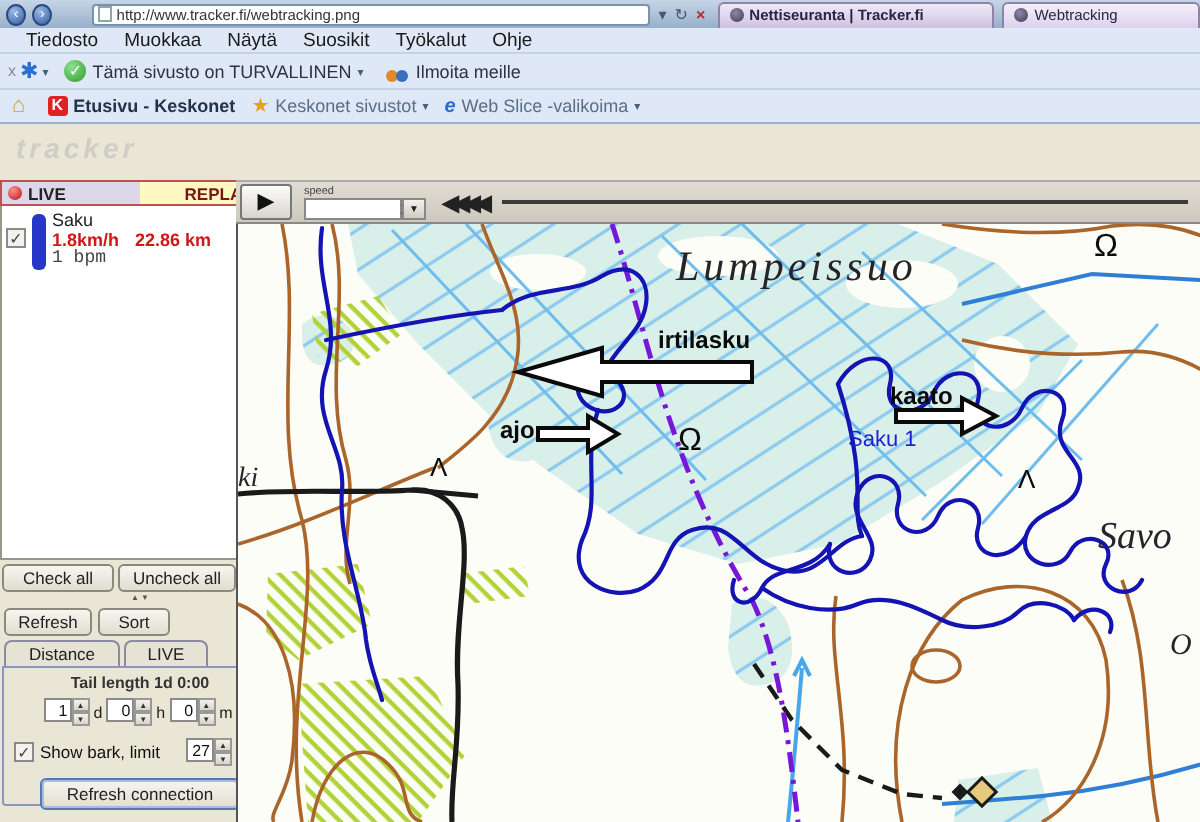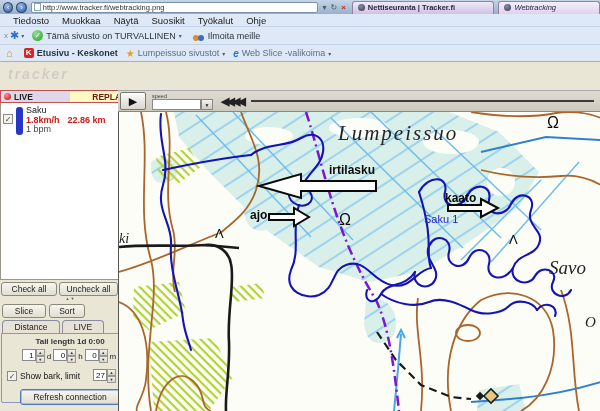--- a/index.html
+++ b/index.html
@@ -5,30 +5,30 @@
   * { margin:0; padding:0; box-sizing:border-box; }
   html,body { width:600px; height:411px; overflow:hidden; font-family:"Liberation Sans",sans-serif; }
   #screen { position:relative; width:600px; height:411px; background:#eae6d6; }
 
   
   .top-row { position:absolute; left:0; top:0; width:600px; height:14px;
     background:linear-gradient(#c6d5e7,#98b0ca); display:flex; align-items:center; }
   .nav-btn { width:11px; height:11px; border-radius:50%; margin-left:3px;
     background:radial-gradient(circle at 35% 30%,#9db9e8,#2f5c9e); border:1px solid #27497c;
     color:#fff; font-size:7px; line-height:9px; text-align:center; }
-  .addr { width:308px; height:11px; margin-left:4px; background:#fff; border:1px solid #7a92ab;
+  .addr { width:308px; height:11px; margin-left:20px; background:#fff; border:1px solid #7a92ab;
     border-radius:2px; display:flex; align-items:center; font-size:7.5px; color:#333; padding:0 2px; overflow:hidden; white-space:nowrap; }
   .addr .page-ico { width:7px; height:8px; background:#fff; border:1px solid #8aa; margin-right:2px; flex:none; }
   .addr-tools { display:flex; align-items:center; font-size:8px; color:#44586e; margin-left:2px; }
   .addr-tools span { margin:0 2px; }
   .stop-x { color:#b03030; font-weight:bold; }
   .tab { height:13px; margin-left:4px; border:1px solid #8f84a8; border-bottom:none; border-radius:3px 3px 0 0;
     display:flex; align-items:center; font-size:7.5px; color:#2a2440; padding:0 5px; white-space:nowrap; overflow:hidden; }
   .tab.active { background:linear-gradient(#efe9f7,#cfc2e2); width:152px;font-weight:bold; }
-  .tab.other  { background:linear-gradient(#f4effa,#ddd2ec); width:108px;font-style:italic; }
+  .tab.other  { background:linear-gradient(#f4effa,#ddd2ec); width:108px; }
   .tab .pin { width:7px; height:7px; border-radius:50%; background:radial-gradient(circle at 40% 35%,#8a8aa6,#3a3a52); margin-right:3px; flex:none; }
 
   .menu-row { position:absolute; left:0; top:14px; width:600px; height:13px; background:#dfe8f6;
     display:flex; align-items:center; font-size:9.5px; color:#1a1a1a; border-bottom:1px solid #c4d2e6; }
   .menu-row span { margin-left:13px; }
   .tool-row { position:absolute; left:0; top:27px; width:600px; height:18px; background:#dfe8f6;
     display:flex; align-items:center; font-size:9px; color:#2a3442; border-bottom:1px solid #c4d2e6; }
   .fav-row { position:absolute; left:0; top:45px; width:600px; height:17px; background:#dfe8f6;
     display:flex; align-items:center; font-size:9px; color:#2a3442; border-bottom:1px solid #9fb2c8; }
   .chip { display:flex; align-items:center; margin-left:8px; white-space:nowrap; }
@@ -63,21 +63,21 @@
   .dot.green { background:radial-gradient(circle at 35% 30%,#a0ffa0,#18a018); margin-left:3px; }
   .tracker-list { height:177px; background:#fff; border:1px solid #9a968a; border-top:none; overflow:hidden; }
   .tracker-item { display:flex; padding:3px 2px 0 2px; }
   .cb { width:10px; height:10px; border:1px solid #8a8a8a; background:#f4f2ec; font-size:8px; line-height:9px;
     text-align:center; color:#444; margin-top:8px; flex:none; }
   .cbar { width:7px; height:28px; background:#2636c8; border-radius:3px; margin:1px 3px 0 3px; flex:none; }
   .t-info { flex:1; line-height:9.5px; }
   .t-name { color:#222; }
   .t-speed { color:#d01818; font-weight:bold; }
   .t-dist { color:#d01818; font-weight:bold; margin-left:8px; }
-  .t-bpm { color:#444; }
+  .t-bpm { color:#444;font-family:Liberation Mono, monospace; }
   .t-batt { width:14px; text-align:center; flex:none; }
   .t-batt-val { font-size:7px; color:#555; }
   .row-btns { display:flex; margin-top:2px; }
   .sbtn { background:linear-gradient(#f7f5ef,#e1ddd1); border:1px solid #8a8a7a; border-radius:3px;
     font-size:8.5px; padding:1px 0; text-align:center; color:#222; }
   .b-check { width:56px; } .b-uncheck { width:59px; margin-left:2px; }
   .splitter { height:6px; text-align:center; font-size:4px; color:#555; line-height:6px; }
   .b-export { width:44px; margin-left:2px; } .b-sort { width:36px; margin-left:3px; }
   .stabs { display:flex; margin-top:2px; padding-left:2px; }
   .stab { border:1px solid #8a8aa0; border-bottom:none; border-radius:4px 4px 0 0; font-size:8.5px;
@@ -183,21 +183,21 @@
   </div>
 
   <div class="fav-row">
     <span class="ico-house">⌂</span>
     <div class="chip">
       <span class="ico-k">K</span>
       <span class="fav-label-strong">Etusivu - Keskonet</span>
     </div>
     <div class="chip dim">
       <span class="ico-star">★</span>
-      <span>Lumpeissuo sivustot</span>
+      <span>Keskonet sivustot</span>
       <span class="car">▾</span>
     </div>
     <div class="chip dim">
       <span class="ico-e">e</span>
       <span>Web Slice -valikoima</span>
       <span class="car">▾</span>
     </div>
   </div>
 
   <div class="watermark">tracker</div>
@@ -235,21 +235,21 @@
     </div>
 
     <div class="row-btns" style="padding-left:1px;">
       <div class="sbtn b-check">Check all</div>
       <div class="sbtn b-uncheck">Uncheck all</div>
     </div>
 
     <div class="splitter">▲ ▼</div>
 
     <div class="row-btns">
-      <div class="sbtn b-export">Slice</div>
+      <div class="sbtn b-export">Refresh</div>
       <div class="sbtn b-sort">Sort</div>
     </div>
 
     <div class="stabs">
       <div class="stab st-distance">Distance</div>
       <div class="stab st-live">LIVE</div>
     </div>
 
     <div class="panel">
       <div class="tail-label">Tail length 1d 0:00</div>

